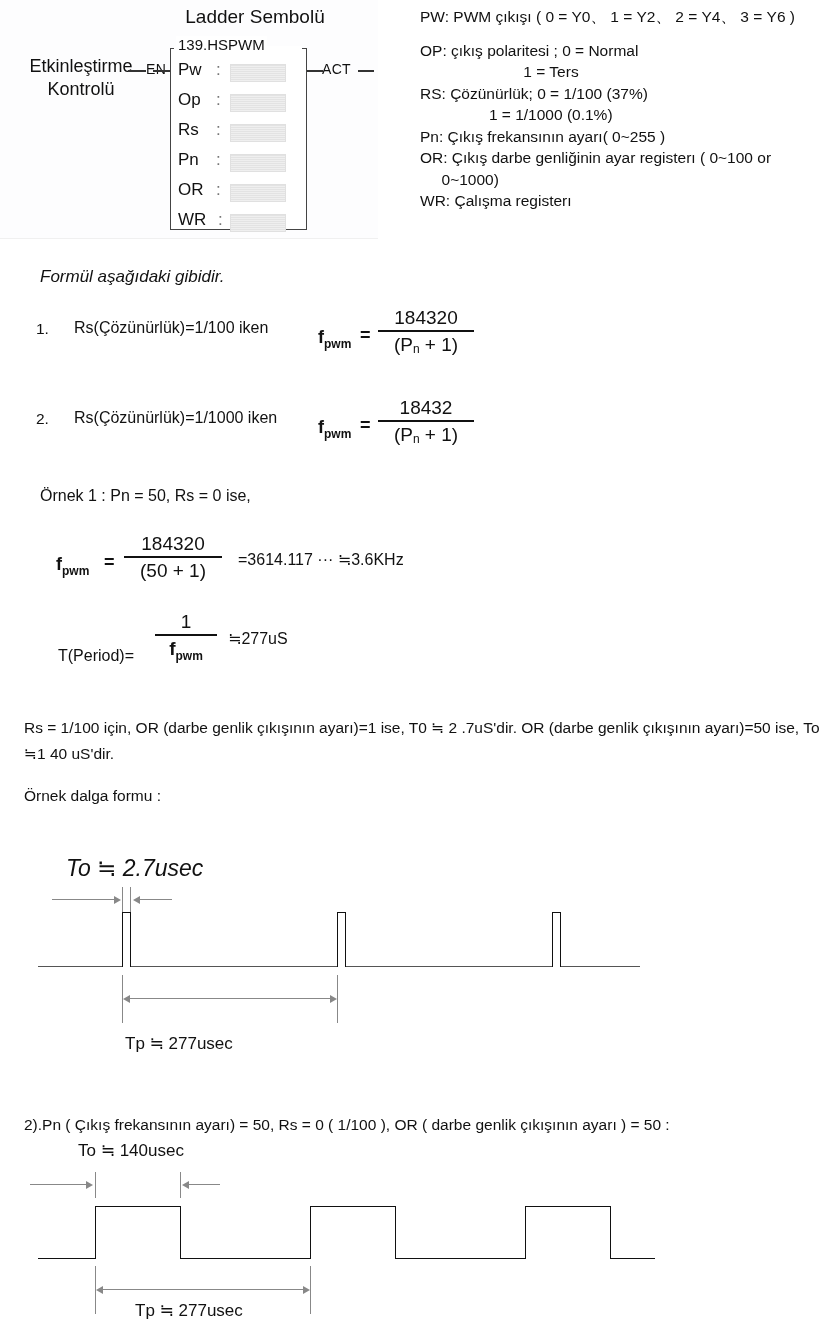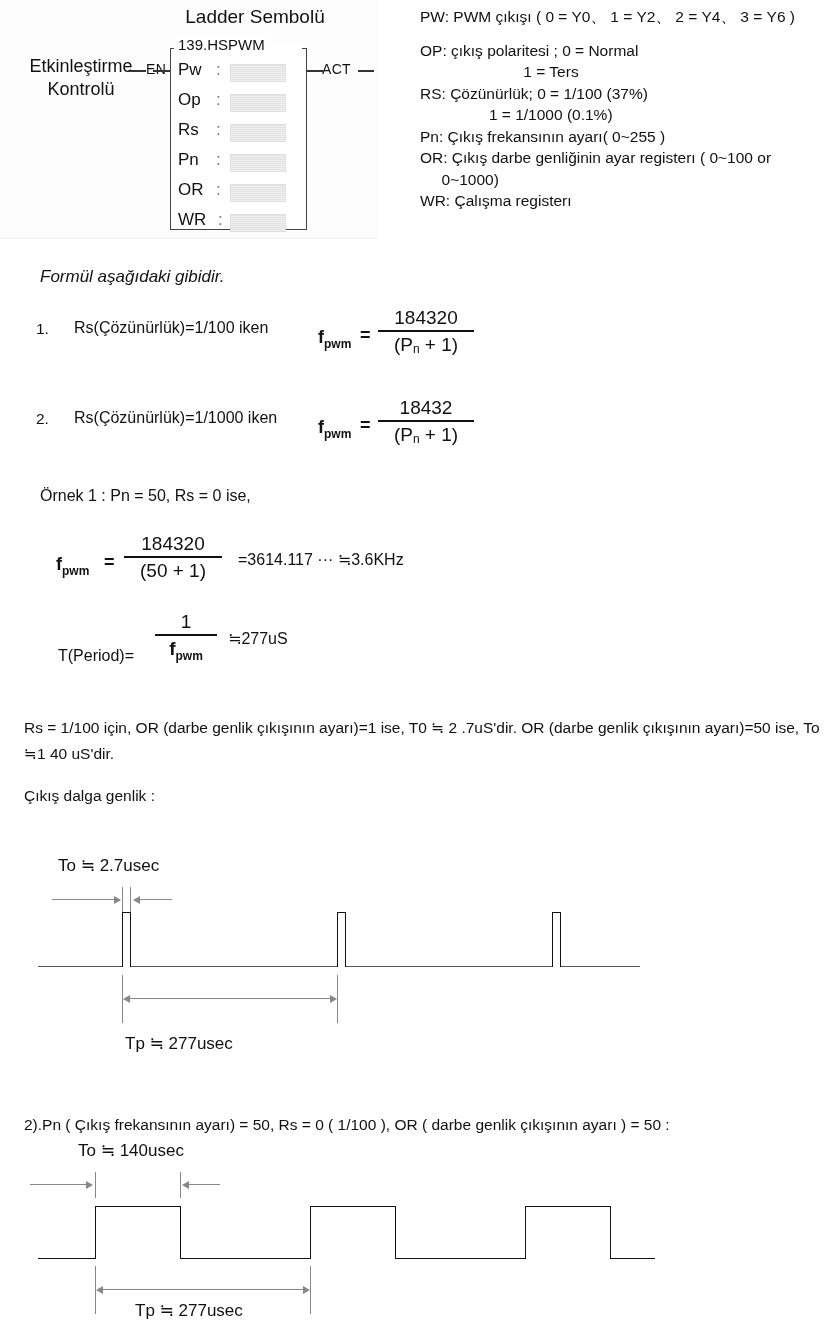--- a/index.html
+++ b/index.html
@@ -85,21 +85,21 @@
   #e2-frac{left:155px;top:610px;width:62px;}
   #e2-res{left:228px;top:629px;font-size:16px;}
 
   
   #para1{left:24px;top:715px;width:796px;font-size:15.5px;line-height:26px;}
   #para2{left:24px;top:784px;font-size:15.5px;line-height:24px;}
   #para2 .l2{display:block;padding-left:22px;}
 
   
   #wave1{left:30px;top:855px;width:620px;height:205px;}
-  #w1-to-label{left:28px;top:0px;font-size:17px;}
+  #w1-to-label{left:36px;top:0px;font-size:23px;font-style:italic;}
 
   .dimline{position:absolute;background:#888;height:1.2px;}
   .vtick{position:absolute;background:#888;width:1.2px;}
   .arrowR{position:absolute;width:0;height:0;border-top:4px solid transparent;border-bottom:4px solid transparent;border-left:7px solid #888;}
   .arrowL{position:absolute;width:0;height:0;border-top:4px solid transparent;border-bottom:4px solid transparent;border-right:7px solid #888;}
 
   .wline{position:absolute;background:#555;}
   .wlineB{position:absolute;background:#111;}
 
   #w1-tp-label{left:95px;top:178px;font-size:17px;}
@@ -217,21 +217,21 @@
 <div class="frac" id="e2-frac">
   <div class="num">1</div>
   <div class="bar"></div>
   <div class="den"><b><span>f</span><span class="fsub">pwm</span></b></div>
 </div>
 <div class="abs nowrap" id="e2-res">≒277uS</div>
 
 <div class="abs" id="para1">Rs = 1/100 için, OR (darbe genlik çıkışının ayarı)=1 ise, T0 ≒ 2 .7uS'dir. OR (darbe genlik çıkışının ayarı)=50 ise, To ≒1 40 uS'dir.</div>
 
 <div class="abs" id="para2">
-  <span>Çıkış dalga genlik :</span>
+  <span>Örnek dalga formu :</span>
 </div>
 
 <div class="abs" id="wave1">
   <div class="abs" id="w1-to-label">To ≒  2.7usec</div>
 
   <div class="dimline" style="left:22px;top:44px;width:64px;"></div>
   <div class="arrowR" style="left:84px;top:41px;"></div>
   <div class="vtick" style="left:92px;top:32px;height:26px;"></div>
   <div class="vtick" style="left:100px;top:32px;height:26px;"></div>
   <div class="arrowL" style="left:103px;top:41px;"></div>

